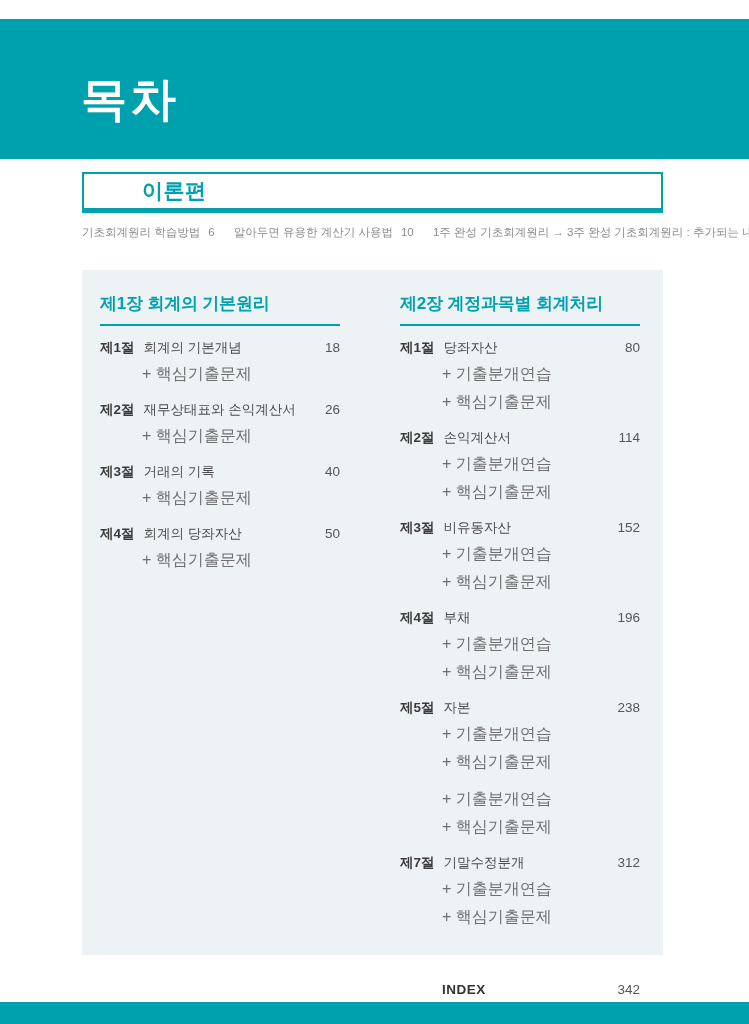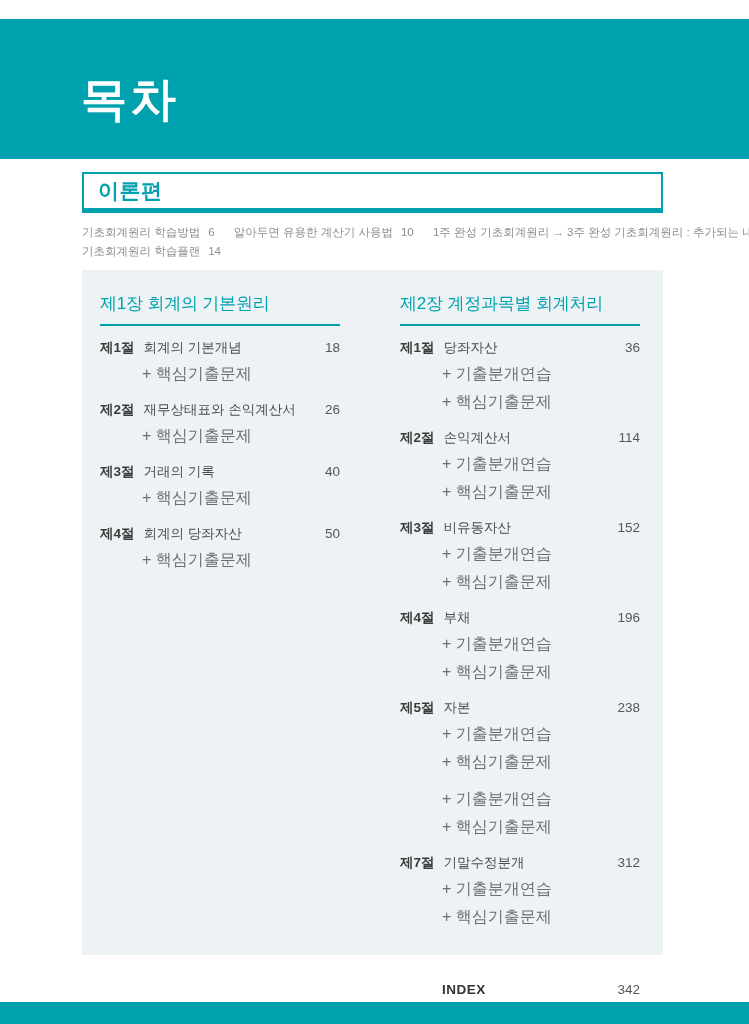--- a/index.html
+++ b/index.html
@@ -32,40 +32,40 @@
   
   .part-box{
     position:absolute;left:82px;top:172px;width:581px;height:41px;
     border:2px solid var(--accent);
     border-bottom-width:5px;
     background:#ffffff;
     display:flex;align-items:center;
   }
   .part-box .part-label{
     color:var(--accent);font-size:21px;font-weight:bold;
-    padding-left:14px;letter-spacing:0.5px;
+    padding-left:14px;letter-spacing:0.5px;margin-left:44px;
   }
   
   .intro{
     position:absolute;left:82px;top:223px;width:600px;
     color:var(--ink-intro);font-size:11.5px;line-height:19px;
   }
   .intro-line{white-space:nowrap;}
   .intro-entry{display:inline-block;margin-right:16px;}
   .intro-entry .intro-page{margin-left:8px;}
   
   .panel{
     position:absolute;left:82px;top:270px;width:581px;height:685px;
     background:var(--panel);
     padding:22px 23px 0 18px;
     display:flex;gap:60px;
   }
   .toc-column{width:240px;flex:0 0 240px;}
   .chapter-title{
-    color:var(--accent);font-size:17px;font-weight:normal;
+    color:var(--accent);font-size:17px;font-weight:bold;
     padding-bottom:9px;margin-bottom:13px;
     border-bottom:2px solid var(--accent);
     letter-spacing:-0.2px;
   }
   .toc-section{margin-bottom:16px;}
   .toc-entry{display:flex;align-items:baseline;justify-content:space-between;}
   .section-number{
     font-weight:bold;color:var(--ink-strong);font-size:13.5px;
     margin-right:9px;white-space:nowrap;
   }
@@ -103,25 +103,20 @@
   </span>
 
   <span class="intro-entry">
     <span class="intro-label">알아두면 유용한 계산기 사용법</span><span class="intro-page">10</span>
   </span>
 
   <span class="intro-entry">
     <span class="intro-label">1주 완성 기초회계원리 → 3주 완성 기초회계원리 : 추가되는 내용</span>
   </span>
 </div>
-    <div class="intro-line">
-  <span class="intro-entry">
-    <span class="intro-label">기초회계원리 학습플랜</span><span class="intro-page">14</span>
-  </span>
-</div>
   </div>
 
 <div class="panel" id="columns">
   <div class="toc-column">
     <div class="chapter-title">제1장 회계의 기본원리</div>
     <div class="sections">
   <div class="toc-section">
     <div class="toc-entry">
       <span class="section-number">제1절</span>
       <span class="section-title">회계의 기본개념</span>
@@ -159,21 +154,21 @@
 </div>
   </div>
 
   <div class="toc-column">
     <div class="chapter-title">제2장 계정과목별 회계처리</div>
     <div class="sections">
   <div class="toc-section">
     <div class="toc-entry">
       <span class="section-number">제1절</span>
       <span class="section-title">당좌자산</span>
-      <span class="page-number">36</span>
+      <span class="page-number">80</span>
     </div>
   <div class="sub-item">+ 기출분개연습</div>
           <div class="sub-item">+ 핵심기출문제</div>
         </div>
 
   <div class="toc-section">
     <div class="toc-entry">
       <span class="section-number">제2절</span>
       <span class="section-title">손익계산서</span>
       <span class="page-number">114</span>

